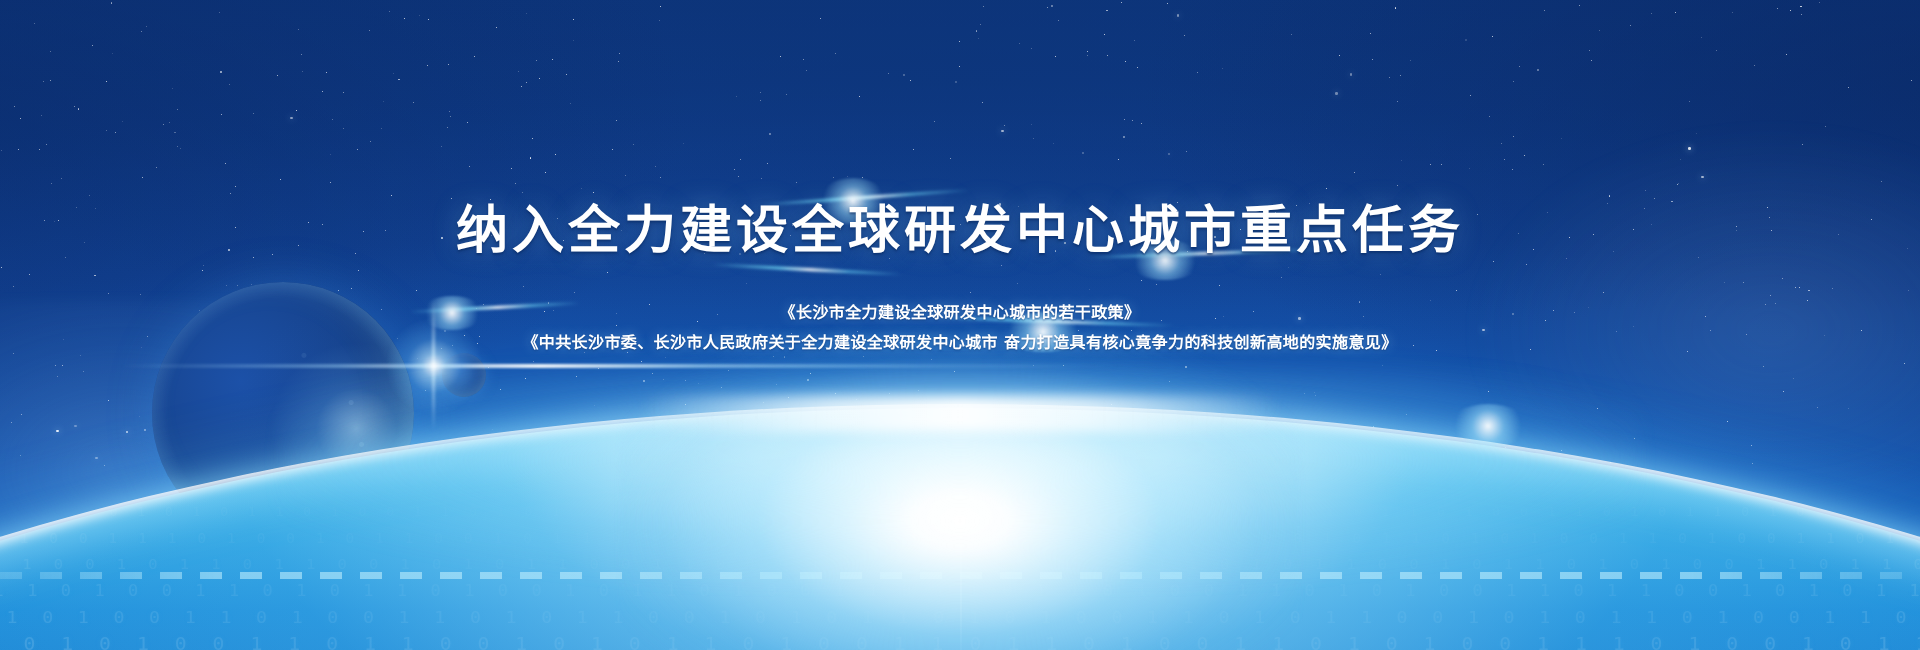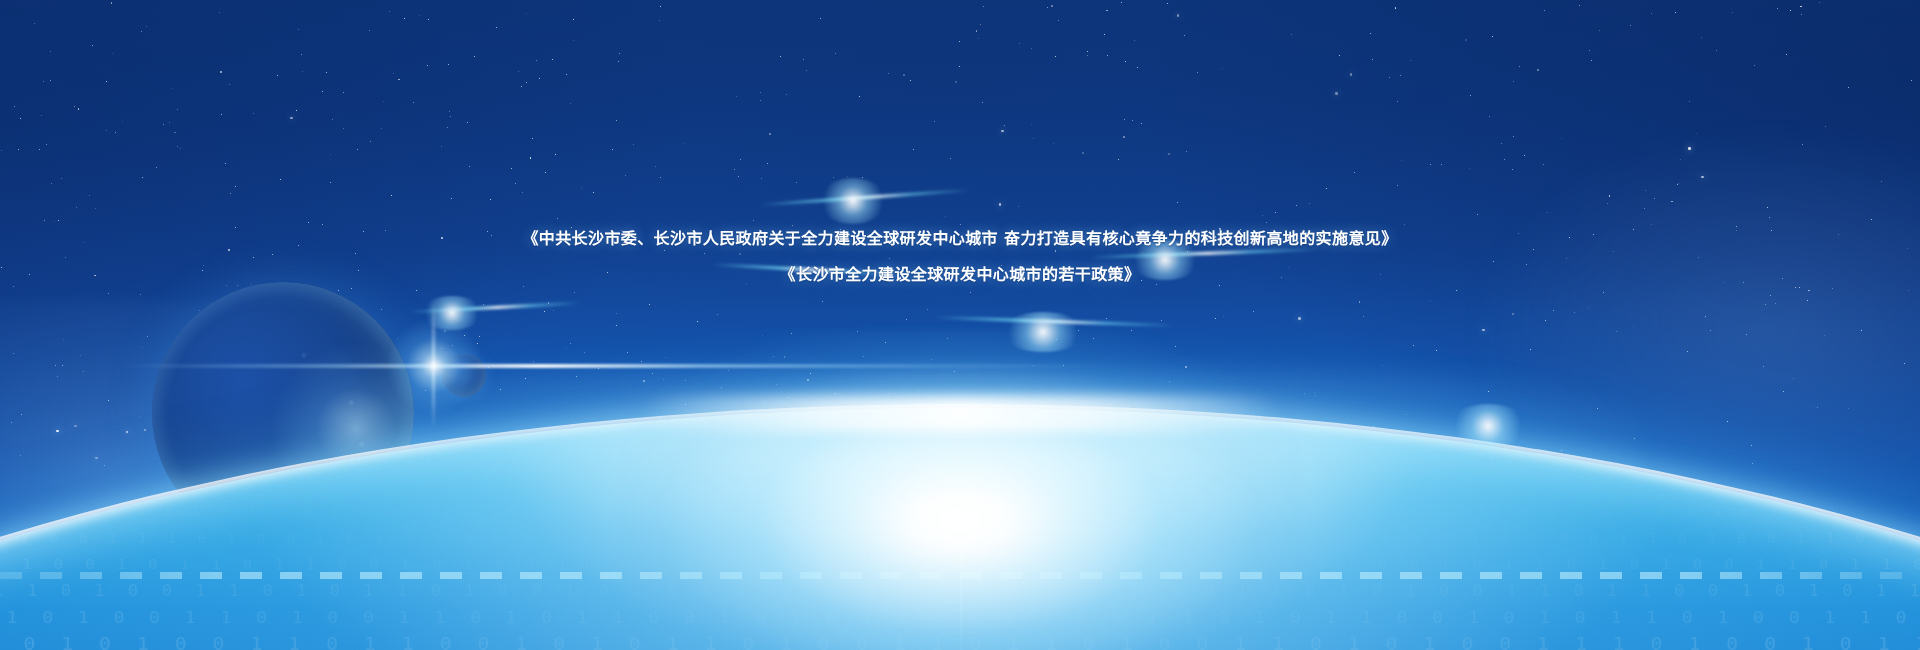--- a/index.html
+++ b/index.html
@@ -979,20 +979,21 @@
   <div class="streak s4"></div>
   <div class="streak s5"></div>
   <div class="glint g1"></div>
   <div class="glint g2"></div>
   <div class="glint g3"></div>
   <div class="glint g4"></div>
   <div class="glint g5"></div>
 
   <div class="content">
     <h1 class="headline">
+      <span class="line2">纳入全力建设全球研发中心城市重点任务</span>
     </h1>
     <div class="sub-wrap">
+      <div class="subtitle second">《长沙市全力建设全球研发中心城市的若干政策》</div>
       <div class="subtitle first">《中共长沙市委、长沙市人民政府关于全力建设全球研发中心城市 奋力打造具有核心竟争力的科技创新高地的实施意见》</div>
-      <div class="subtitle second">《长沙市全力建设全球研发中心城市的若干政策》</div>
     </div>
   </div>
 
 </div>
 
 </body></html>

